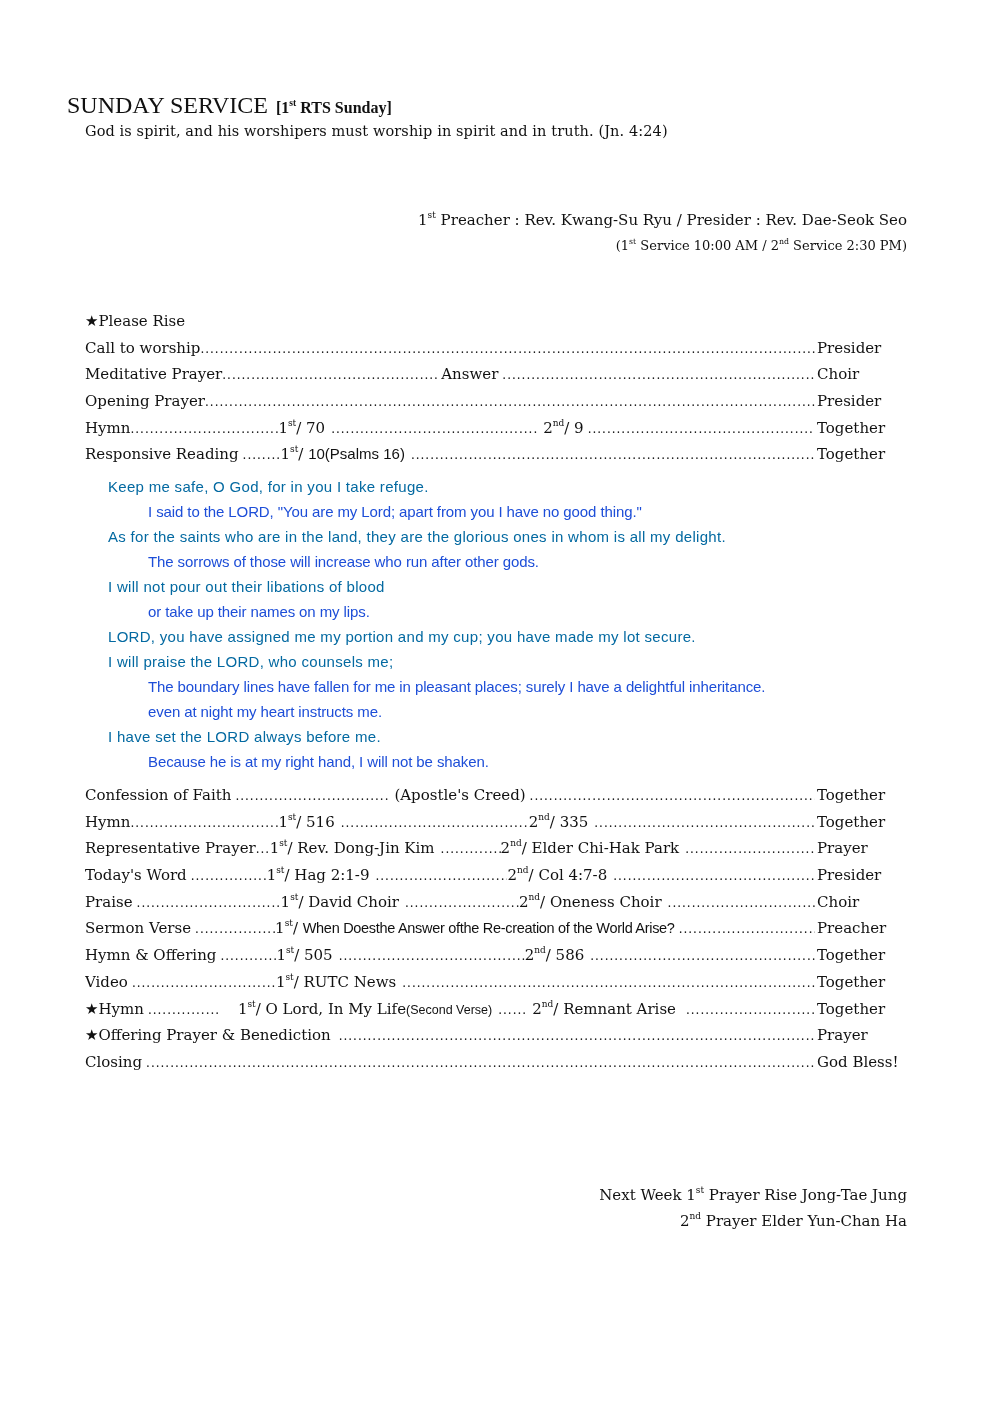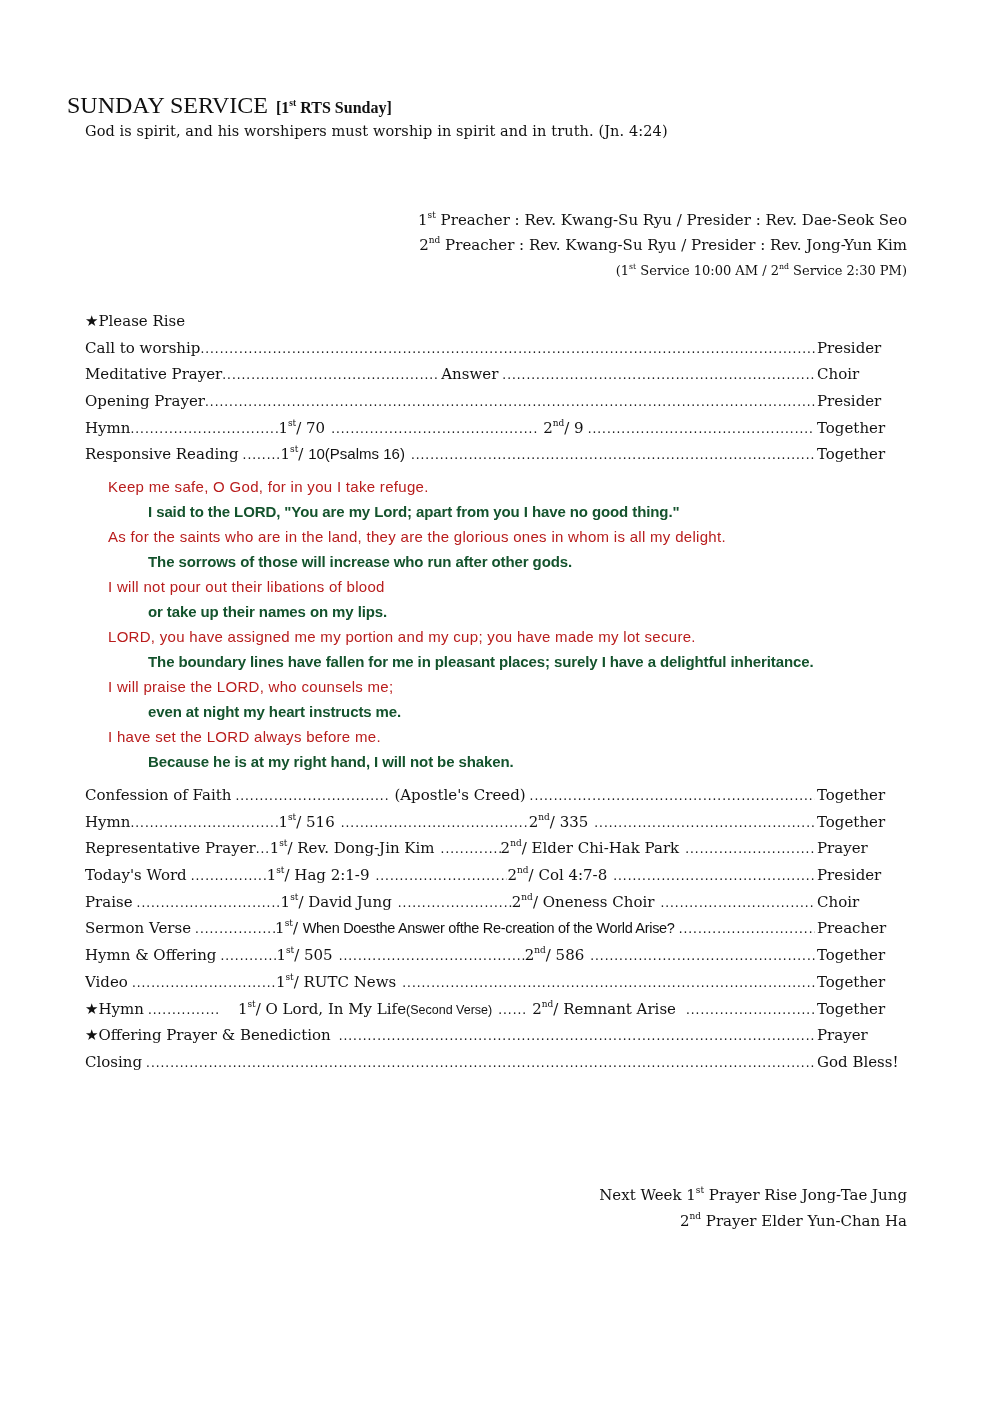--- a/index.html
+++ b/index.html
@@ -20,38 +20,37 @@
   .row .seg { flex: 0 0 auto; }
   .row .dots { flex: 1 1 auto; overflow: hidden; white-space: nowrap; color: #111; letter-spacing: 1px; font-size: 12px; }
   .row .dots::before { content: "................................................................................................................................................................................................................................................................"; }
   .row .role { flex: 0 0 auto; width: 90px; padding-left: 2px; }
   .row .mid { padding: 0 4px; }
   .row .small { font-size: 12.5px; }
   .row.indent { padding-left: 200px; }
 
   .reading { position: absolute; left: 108px; top: 474px; font-family: "Liberation Sans", sans-serif; font-size: 15px; }
   .reading .line { height: 25px; line-height: 25px; white-space: nowrap; }
-  .reading .leader { color: #b91c1c; font-weight: normal; letter-spacing: 0.3px; }
-  .reading .resp { padding-left: 40px; font-weight: bold; color: #14532d; letter-spacing: -0.1px; }
+  .reading .leader { color: #0369a1; font-weight: normal; letter-spacing: 0.3px; }
+  .reading .resp { padding-left: 40px; font-weight: normal; color: #1d4ed8; letter-spacing: -0.1px; }
 
   .order2 { top: 782px; }
 
   .next { position: absolute; right: 85px; top: 1182px; text-align: right; font-family: "DejaVu Serif", serif; font-size: 15px; line-height: 26px; white-space: nowrap; }
 </style>
 </head>
 <body>
 
 <div class="title-row">
   <span class="title">SUNDAY SERVICE</span><span class="subtitle"><span>[1</span><sup>st</sup><span> RTS Sunday]</span></span>
 </div>
 <div class="verse">God is spirit, and his worshipers must worship in spirit and in truth. (Jn. 4:24)</div>
 
 <div class="preachers">
   <div><span>1</span><sup>st</sup><span> Preacher : Rev. Kwang-Su Ryu / Presider : Rev. Dae-Seok Seo</span></div>
-  <div><span>2</span><sup>nd</sup><span> Preacher : Rev. Kwang-Su Ryu / Presider : Rev. Jong-Yun Kim</span></div>
   <div class="times"><span>(1</span><sup>st</sup><span> Service 10:00 AM / 2</span><sup>nd</sup><span> Service 2:30 PM)</span></div>
 </div>
 
 <div class="order">
   <div class="row">
       <span class="seg">★Please Rise</span>
     </div>
 
   <div class="row">
     <span class="seg">Call to worship</span>
@@ -93,22 +92,22 @@
 </div>
 
 <div class="reading">
   <div class="line leader">Keep me safe, O God, for in you I take refuge.</div>
   <div class="line resp">I said to the LORD, "You are my Lord; apart from you I have no good thing."</div>
   <div class="line leader">As for the saints who are in the land, they are the glorious ones in whom is all my delight.</div>
   <div class="line resp">The sorrows of those will increase who run after other gods.</div>
   <div class="line leader">I will not pour out their libations of blood</div>
   <div class="line resp">or take up their names on my lips.</div>
   <div class="line leader">LORD, you have assigned me my portion and my cup; you have made my lot secure.</div>
+  <div class="line leader">I will praise the LORD, who counsels me;</div>
   <div class="line resp">The boundary lines have fallen for me in pleasant places; surely I have a delightful inheritance.</div>
-  <div class="line leader">I will praise the LORD, who counsels me;</div>
   <div class="line resp">even at night my heart instructs me.</div>
   <div class="line leader">I have set the LORD always before me.</div>
   <div class="line resp">Because he is at my right hand, I will not be shaken.</div>
 </div>
 
 <div class="order order2">
 
   <div class="row">
     <span class="seg">Confession of Faith</span>
       <span class="dots" style="flex:0 0 155px; margin-left:4px;"></span>
@@ -143,21 +142,21 @@
       <span class="seg"><span>1</span><sup>st</sup><span>/ </span><span>Hag 2:1-9</span></span>
       <span class="dots" style="flex:0 0 132px; margin-left:6px;"></span>
       <span class="seg"><span>2</span><sup>nd</sup><span>/ </span><span>Col 4:7-8</span></span>
       <span class="dots" style="margin-left:6px;"></span>
       <span class="role">Presider</span>
   </div>
 
   <div class="row">
     <span class="seg">Praise</span>
       <span class="dots" style="flex:0 0 144px; margin-left:4px;"></span>
-      <span class="seg"><span>1</span><sup>st</sup><span>/ </span><span>David Jung</span></span>
+      <span class="seg"><span>1</span><sup>st</sup><span>/ </span><span>David Choir</span></span>
       <span class="dots" style="flex:0 0 114px; margin-left:6px;"></span>
       <span class="seg"><span>2</span><sup>nd</sup><span>/ </span><span>Oneness Choir</span></span>
       <span class="dots" style="margin-left:6px;"></span>
       <span class="role">Choir</span>
   </div>
 
   <div class="row">
     <span class="seg">Sermon Verse</span>
       <span class="dots" style="flex:0 0 80px; margin-left:4px;"></span>
       <span class="seg"><span>1</span><sup>st</sup><span>/ </span><span class="sans" style="font-size:14.5px; letter-spacing:-0.3px;">When Doesthe Answer ofthe Re-creation of the World Arise?</span></span>

